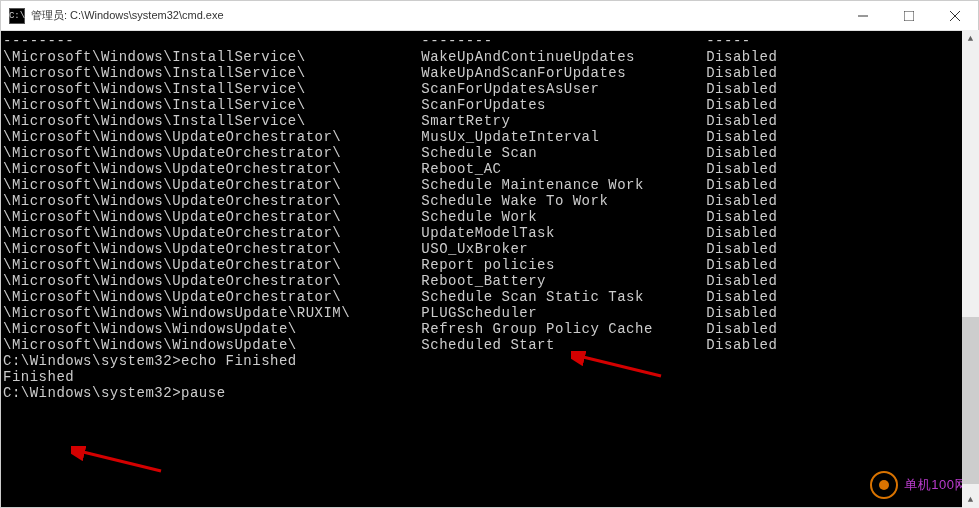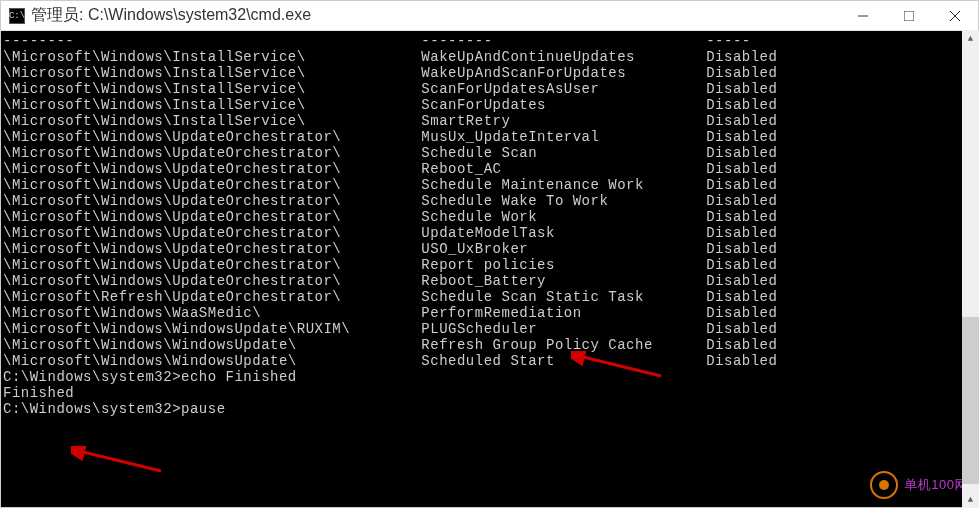--- a/index.html
+++ b/index.html
@@ -36,21 +36,21 @@
       margin-right: 6px;
       background: #000;
       border: 1px solid #555;
       display: flex;
       align-items: center;
       justify-content: center;
       font-size: 9px;
       color: #ccc;
     }
     .titlebar-text {
-      font-size: 16px;
+      font-size: 11px;
       color: #333;
       font-family: 'Microsoft YaHei', 'Segoe UI', sans-serif;
       flex: 1;
     }
     .window-controls {
       display: flex;
       height: 100%;
     }
     .window-control {
       width: 46px;
@@ -182,22 +182,21 @@
         <div class="terminal-line">\Microsoft\Windows\UpdateOrchestrator\         MusUx_UpdateInterval            Disabled</div>
         <div class="terminal-line">\Microsoft\Windows\UpdateOrchestrator\         Schedule Scan                   Disabled</div>
         <div class="terminal-line">\Microsoft\Windows\UpdateOrchestrator\         Reboot_AC                       Disabled</div>
         <div class="terminal-line">\Microsoft\Windows\UpdateOrchestrator\         Schedule Maintenance Work       Disabled</div>
         <div class="terminal-line">\Microsoft\Windows\UpdateOrchestrator\         Schedule Wake To Work           Disabled</div>
         <div class="terminal-line">\Microsoft\Windows\UpdateOrchestrator\         Schedule Work                   Disabled</div>
         <div class="terminal-line">\Microsoft\Windows\UpdateOrchestrator\         UpdateModelTask                 Disabled</div>
         <div class="terminal-line">\Microsoft\Windows\UpdateOrchestrator\         USO_UxBroker                    Disabled</div>
         <div class="terminal-line">\Microsoft\Windows\UpdateOrchestrator\         Report policies                 Disabled</div>
         <div class="terminal-line">\Microsoft\Windows\UpdateOrchestrator\         Reboot_Battery                  Disabled</div>
-        <div class="terminal-line">\Microsoft\Refresh\UpdateOrchestrator\         Schedule Scan Static Task       Disabled</div>
-        <div class="terminal-line">\Microsoft\Windows\WaaSMedic\                  PerformRemediation              Disabled</div>
+        <div class="terminal-line">\Microsoft\Windows\UpdateOrchestrator\         Schedule Scan Static Task       Disabled</div>
         <div class="terminal-line">\Microsoft\Windows\WindowsUpdate\RUXIM\        PLUGScheduler                   Disabled</div>
         <div class="terminal-line">\Microsoft\Windows\WindowsUpdate\              Refresh Group Policy Cache      Disabled</div>
         <div class="terminal-line">\Microsoft\Windows\WindowsUpdate\              Scheduled Start                 Disabled</div>
         <div class="terminal-line"></div>
         <div class="terminal-line"></div>
         <div class="terminal-line">C:\Windows\system32&gt;echo Finished</div>
         <div class="terminal-line">Finished</div>
         <div class="terminal-line"></div>
         <div class="terminal-line">C:\Windows\system32&gt;pause</div>
       </div>

